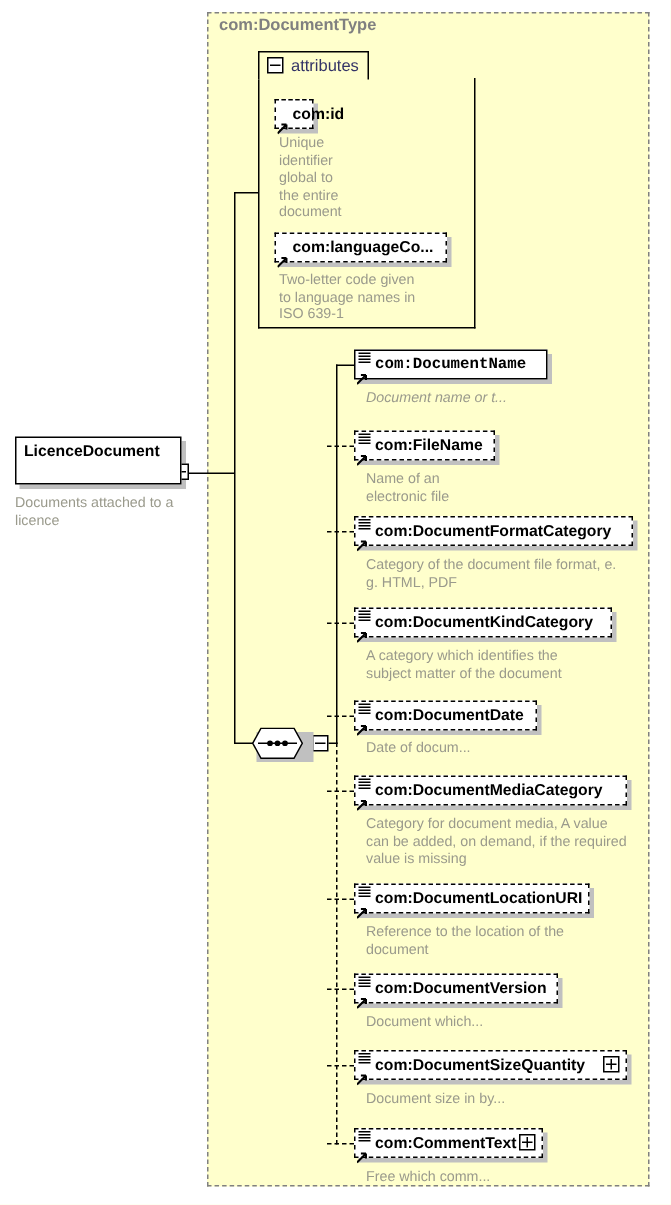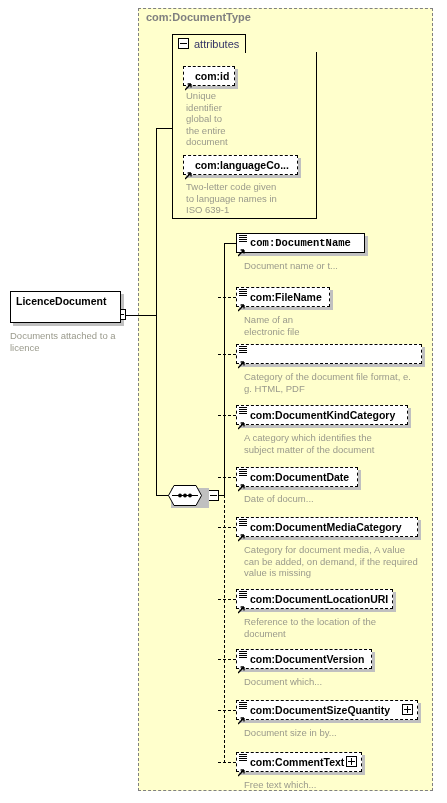--- a/index.html
+++ b/index.html
@@ -140,21 +140,21 @@
   <div class="ln hln" style="left:126px;top:315px;width:30px;"></div>
   <div class="ln vln" style="left:156px;top:128px;height:368px;"></div>
   <div class="ln hln" style="left:156px;top:128px;width:26px;"></div>
   <div class="ln hln" style="left:156px;top:495px;width:14px;"></div>
 
   <div class="attr-box"></div>
   <div class="attr-tab"></div>
   <div class="minus-box" style="left:178px;top:38px;"></div>
   <div class="attr-tab-label">attributes</div>
 
-  <div class="node dashed attr" style="left:183px;top:66px;width:52px;">
+  <div class="node dashed attr" style="left:183px;top:66px;width:26px;">
     <div class="shadow"></div>
     <div class="frame"></div>
     <div class="node-arrow">
       <svg width="8" height="8" viewBox="0 0 8 8">
           <path d="M0 7 L6 1 M6 1 L2.6 1 M6 1 L6 4.4" stroke="#000" stroke-width="1.3" fill="none"></path>
         </svg>
     </div>
     <div class="lbl">com:id</div>
   </div>
   <div class="anno" style="left:186px;top:90px;">Unique
@@ -215,21 +215,21 @@
         <i></i>
         <i></i>
       </div>
     <div class="node-arrow">
       <svg width="8" height="8" viewBox="0 0 8 8">
           <path d="M0 7 L6 1 M6 1 L2.6 1 M6 1 L6 4.4" stroke="#000" stroke-width="1.3" fill="none"></path>
         </svg>
     </div>
     <div class="lbl">com:DocumentName</div>
   </div>
-  <div class="anno" style="left:244px;top:260px;">Document name or t...</div>
+  <div class="anno" style="left:244px;top:260px;font-style:italic;">Document name or t...</div>
 
   <div class="node dashed" style="left:236px;top:287px;width:94px;">
     <div class="shadow"></div>
     <div class="frame"></div>
     <div class="elem-icon">
         <i></i>
         <i></i>
         <i></i>
         <i></i>
       </div>
@@ -250,20 +250,21 @@
         <i></i>
         <i></i>
         <i></i>
         <i></i>
       </div>
     <div class="node-arrow">
       <svg width="8" height="8" viewBox="0 0 8 8">
           <path d="M0 7 L6 1 M6 1 L2.6 1 M6 1 L6 4.4" stroke="#000" stroke-width="1.3" fill="none"></path>
         </svg>
     </div>
+    <div class="lbl">com:DocumentFormatCategory</div>
   </div>
   <div class="anno" style="left:244px;top:371px;">Category of the document file format, e.
 g. HTML, PDF</div>
 
   <div class="node dashed" style="left:236px;top:405px;width:172px;padding-left:32px;">
     <div class="shadow"></div>
     <div class="frame"></div>
     <div class="elem-icon">
         <i></i>
         <i></i>
@@ -384,15 +385,15 @@
         <i></i>
       </div>
     <div class="node-arrow">
       <svg width="8" height="8" viewBox="0 0 8 8">
           <path d="M0 7 L6 1 M6 1 L2.6 1 M6 1 L6 4.4" stroke="#000" stroke-width="1.3" fill="none"></path>
         </svg>
     </div>
     <div class="lbl">com:CommentText</div>
     <div class="plus-box" style="left:110px;top:4px;z-index:4;"></div>
   </div>
-  <div class="anno" style="left:244px;top:779px;">Free text which...</div>
+  <div class="anno" style="left:244px;top:779px;">Free which comm...</div>
 
 </div>
 
 </body></html>

